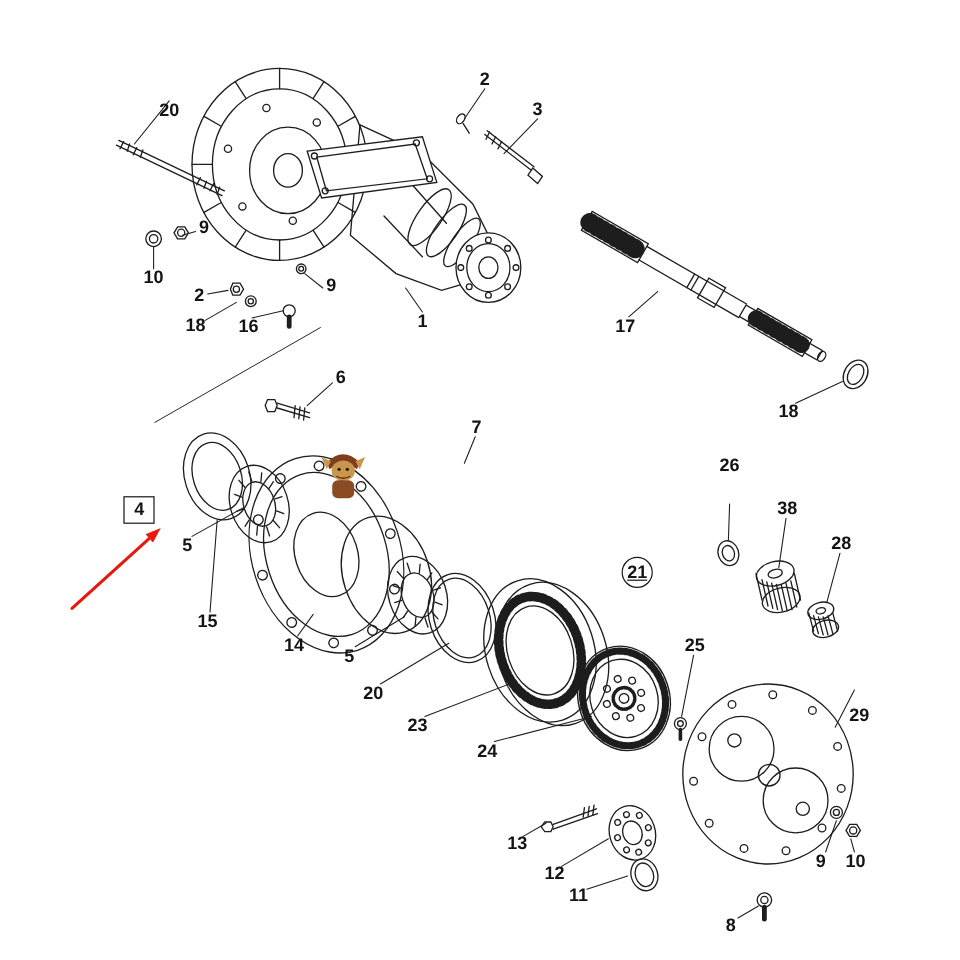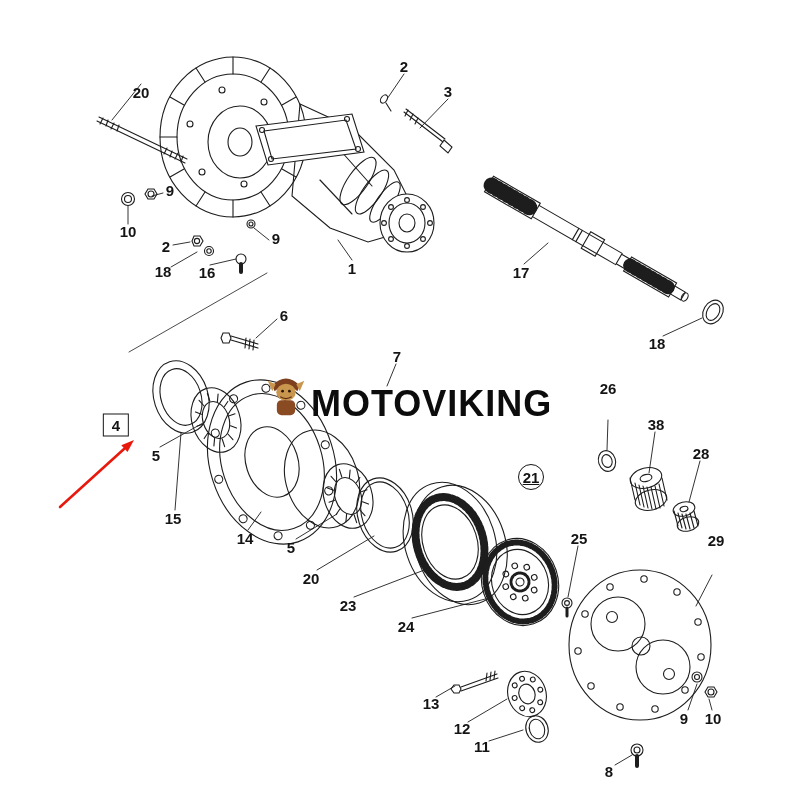--- a/index.html
+++ b/index.html
@@ -371,21 +371,20 @@
   <svg class="logo" viewBox="0 0 40 42">
     <path d="M8 10 Q20 -2 32 10 L30 15 Q20 7 10 15 Z" fill="#7d3f1e"></path>
     <polygon points="4,6 11,9 8,15" fill="#c9964e"></polygon>
     <polygon points="36,6 29,9 32,15" fill="#c9964e"></polygon>
     <ellipse cx="20" cy="16" rx="8.5" ry="7.5" fill="#c9964e"></ellipse>
     <rect x="12" y="23" width="16" height="13" rx="4" fill="#8a4a22"></rect>
     <circle cx="17" cy="15" r="1.2" fill="#2b1608"></circle>
     <circle cx="23" cy="15" r="1.2" fill="#2b1608"></circle>
     <path d="M15 20 Q20 23 25 20" stroke="#5d2d12" fill="none" stroke-width="1"></path>
   </svg>
-  <div class="brand">MOTOVIKING</div>
 
   <div>
     <div class="lbl" style="left:141px;top:92px">20</div>
     <div class="lbl" style="left:404px;top:66px">2</div>
     <div class="lbl" style="left:448px;top:91px">3</div>
     <div class="lbl" style="left:170px;top:190px">9</div>
     <div class="lbl" style="left:128px;top:231px">10</div>
     <div class="lbl" style="left:166px;top:246px">2</div>
     <div class="lbl" style="left:163px;top:271px">18</div>
     <div class="lbl" style="left:207px;top:272px">16</div>
@@ -401,21 +400,21 @@
     <div class="lbl" style="left:245px;top:538px">14</div>
     <div class="lbl" style="left:291px;top:547px">5</div>
     <div class="lbl" style="left:311px;top:578px">20</div>
     <div class="lbl" style="left:348px;top:605px">23</div>
     <div class="lbl" style="left:406px;top:626px">24</div>
     <div class="lbl circled" style="left:531px;top:477px">21</div>
     <div class="lbl" style="left:608px;top:388px">26</div>
     <div class="lbl" style="left:656px;top:424px">38</div>
     <div class="lbl" style="left:701px;top:453px">28</div>
     <div class="lbl" style="left:579px;top:538px">25</div>
-    <div class="lbl" style="left:716px;top:540px">29</div>
+    <div class="lbl" style="left:716px;top:596px">29</div>
     <div class="lbl" style="left:684px;top:718px">9</div>
     <div class="lbl" style="left:713px;top:718px">10</div>
     <div class="lbl" style="left:431px;top:703px">13</div>
     <div class="lbl" style="left:462px;top:728px">12</div>
     <div class="lbl" style="left:482px;top:746px">11</div>
     <div class="lbl" style="left:609px;top:771px">8</div>
   </div>
 
 </div>
 

